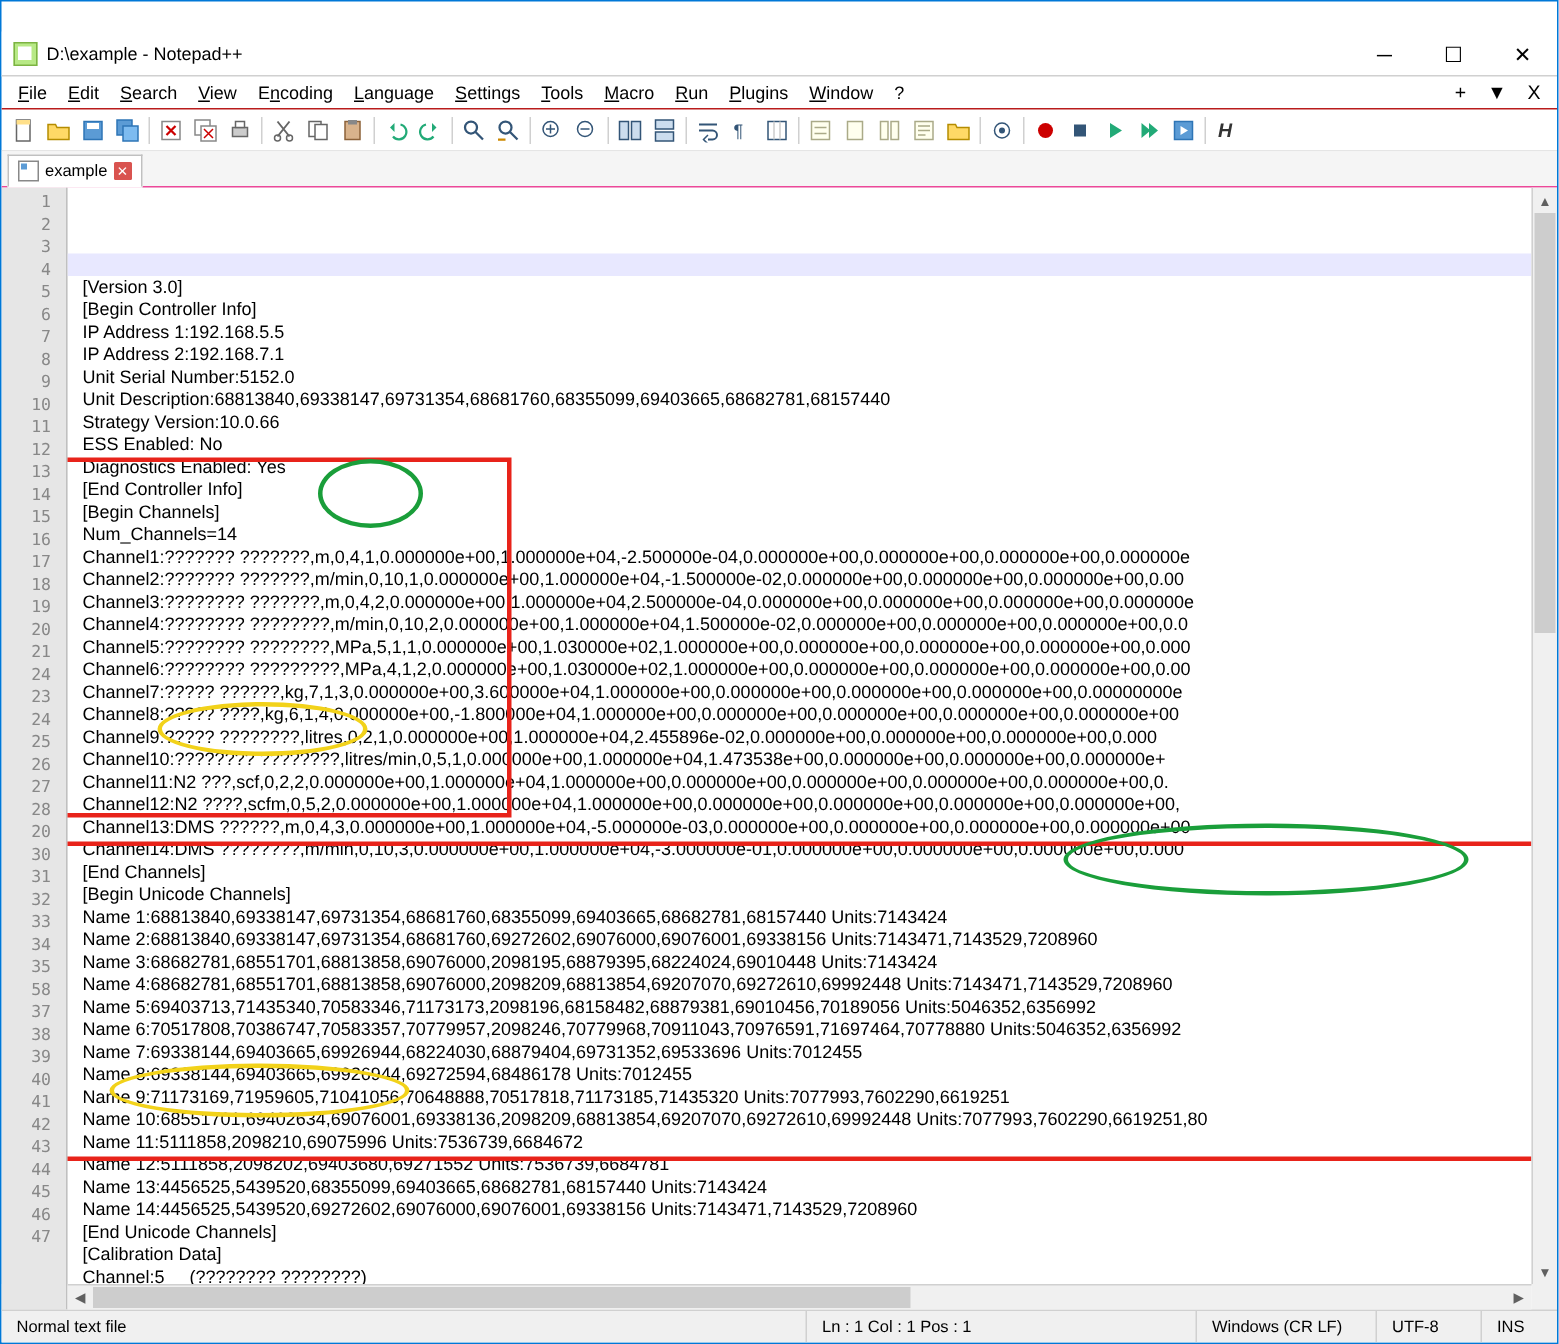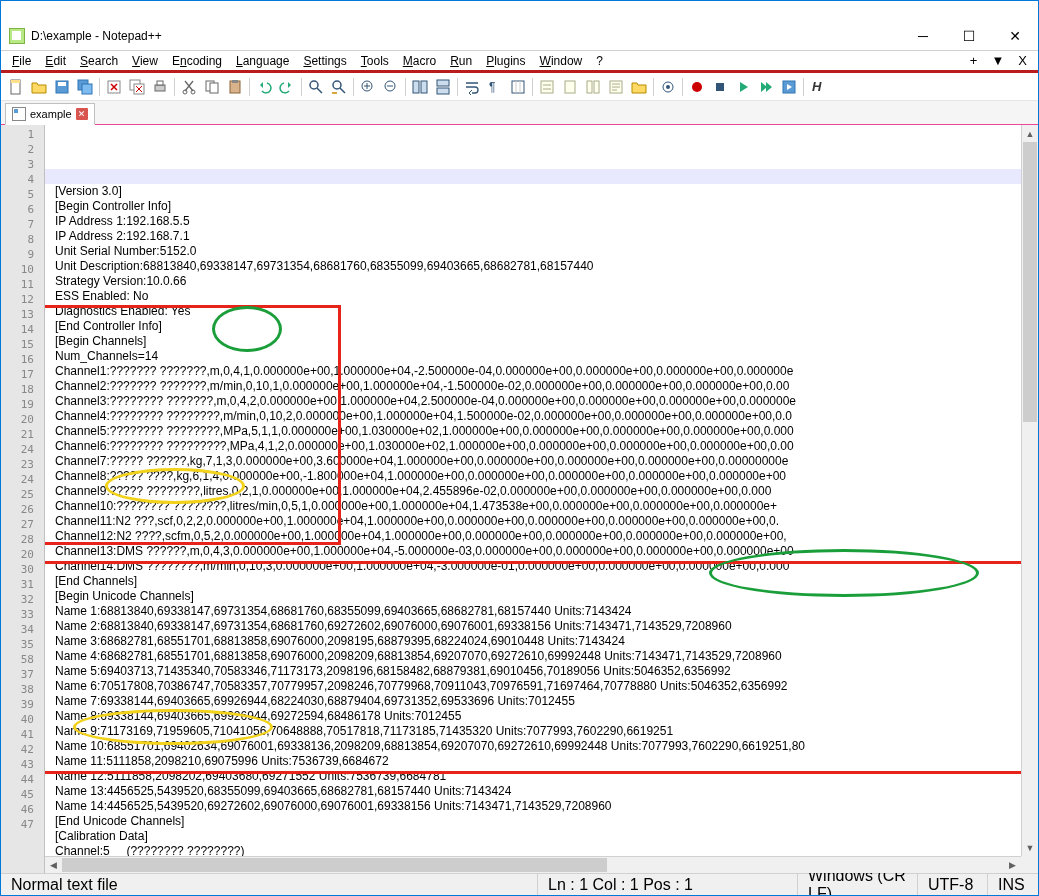--- a/index.html
+++ b/index.html
@@ -6,21 +6,21 @@
 body { background: #fff; width: 1039px; height: 896px; display: flex; flex-direction: column; border: 1px solid #0078d7; position: relative; }
 
 
 .titlebar { height: 30px; display: flex; align-items: center; background: #fff; border-bottom: 1px solid #d0d0d0; margin-top: 20px; }
 .titlebar .icon { width: 16px; height: 16px; margin: 0 6px 0 8px; background: #b8e986; border: 1px solid #7cb342; position: relative; }
 .titlebar .icon::after { content: ""; position: absolute; left: 2px; top: 2px; width: 9px; height: 9px; background: #fff; }
 .titlebar .title { flex: 1; font-size: 12px; color: #000; }
 .titlebar .ctrl { width: 46px; height: 30px; display: flex; align-items: center; justify-content: center; font-size: 14px; color: #000; cursor: pointer; }
 
 
-.menubar { height: 22px; display: flex; align-items: center; padding: 0 4px; border-bottom: 3px solid #b91c1c; font-size: 12px; }
+.menubar { height: 22px; display: flex; align-items: center; padding: 0 4px; border-bottom: 1px solid #b91c1c; font-size: 12px; }
 .menubar .mi { padding: 2px 7px; cursor: pointer; }
 .menubar .mi u { text-decoration: underline; }
 .menubar .spacer { flex: 1; }
 .menubar .extra { padding: 2px 7px; cursor: pointer; font-size: 13px; }
 
 
 .toolbar { height: 28px; display: flex; align-items: center; padding: 2px 4px; gap: 1px; border-bottom: 1px solid #e5e5e5; }
 .toolbar .tb { width: 22px; height: 22px; display: flex; align-items: center; justify-content: center; cursor: pointer; border: 1px solid transparent; }
 .toolbar .sep { width: 1px; height: 18px; background: #d0d0d0; margin: 0 2px; }
 .toolbar svg { width: 16px; height: 16px; }
@@ -47,21 +47,21 @@
 .scroll-h-wrap { height: 17px; display: flex; }
 .scroll-h-gap { width: 44px; background: #e6e6e6; border-right: 1px solid #c0c0c0; }
 .scroll-h { flex:1; background: #f0f0f0; border-top: 1px solid #d0d0d0; position: relative; }
 .scroll-h .thumb { position: absolute; top: 1px; bottom: 1px; left: 17px; width: 545px; background: #cdcdcd; }
 .scroll-h .arr { position: absolute; top:0; bottom:0; width:17px; display:flex; align-items:center; justify-content:center; color:#606060; font-size:9px; }
 .scroll-h .arr.l { left:0; }
 .scroll-h .arr.r { right:0; }
 .sb-corner { width: 17px; background: #f0f0f0; }
 
 
-.status { height: 22px; background: #f0f0f0; border-top: 1px solid #d0d0d0; display: flex; align-items: center; font-size: 16px; }
+.status { height: 22px; background: #f0f0f0; border-top: 1px solid #d0d0d0; display: flex; align-items: center; font-size: 11px; }
 .status .cell { padding: 0 10px; border-right: 1px solid #d0d0d0; height: 100%; display: flex; align-items: center; }
 .status .cell.flex { flex: 1; }
 .status .cell.end { border-right: none; }
 
 
 .anno { position: absolute; pointer-events: none; }
 .rect-red { border: 3px solid #e8231a; }
 .ellipse { border: 3px solid; border-radius: 50%; }
 .ell-green { border-color: #1a9e3a; }
 .ell-yellow { border-color: #f2d21a; }

